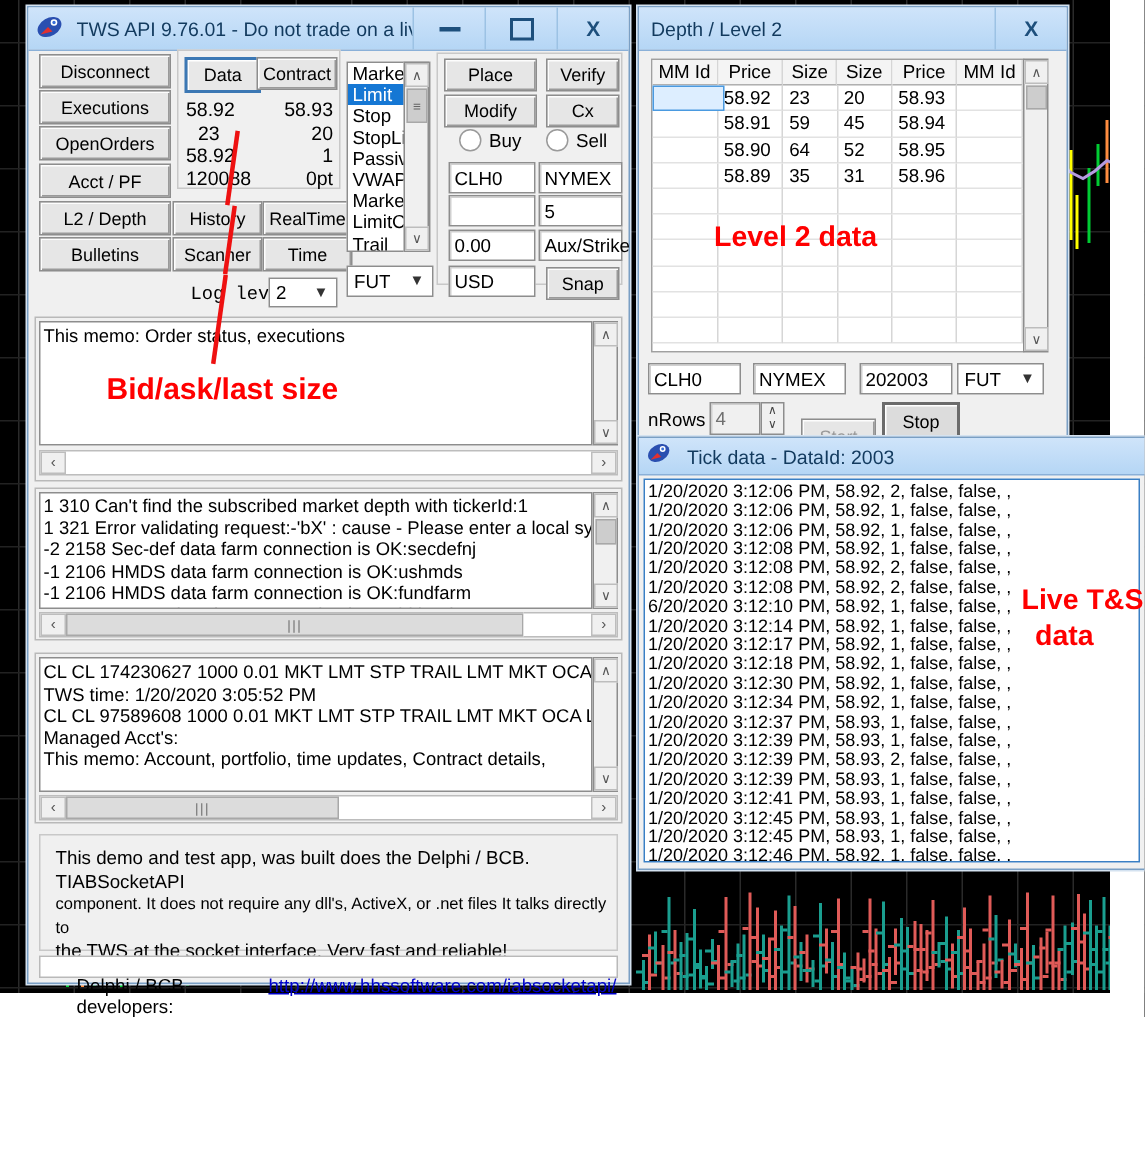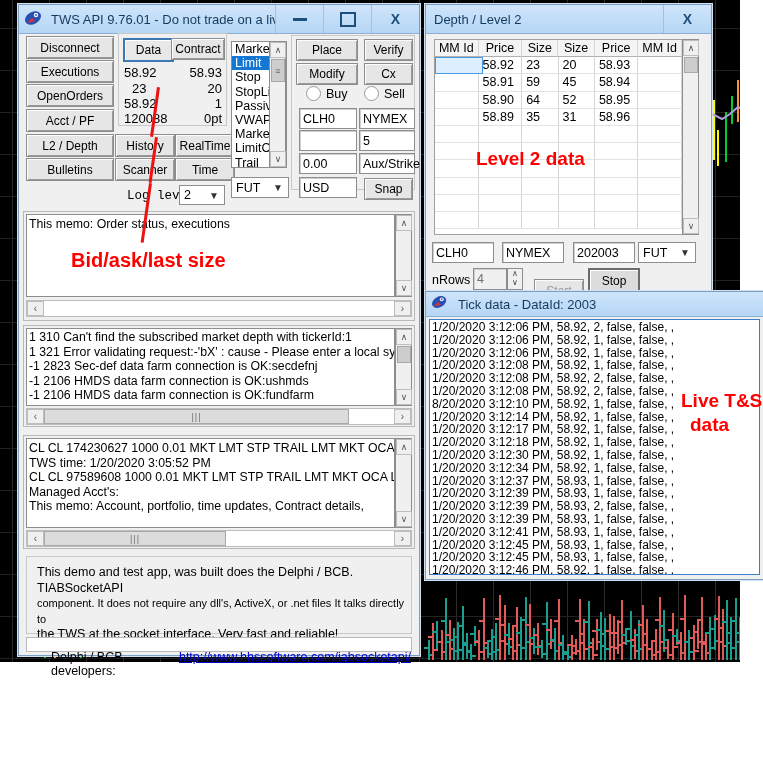--- a/index.html
+++ b/index.html
@@ -556,21 +556,21 @@
       <div class="ar">‹</div>
       <div style="flex:1;background:#ffffff;height:15px;border-top:1px solid #bdbdbd;border-bottom:1px solid #bdbdbd;"></div>
       <div class="ar">›</div>
     </div>
 
     <div class="memo-outer" style="left:4px;top:320px;width:392px;height:102px;"></div>
     <div class="memo" style="left:7px;top:323px;width:369px;height:78px;">
       <div id="memo2-lines" style="padding-top:1px;">
           <div class="ln">1 310 Can't find the subscribed market depth with tickerId:1</div>
           <div class="ln">1 321 Error validating request:-'bX' : cause - Please enter a local symbol or an</div>
-          <div class="ln">-1 2823 Sec-def data farm connection is OK:secdefnj</div>
+          <div class="ln">-2 2158 Sec-def data farm connection is OK:secdefnj</div>
           <div class="ln">-1 2106 HMDS data farm connection is OK:ushmds</div>
           <div class="ln">-1 2106 HMDS data farm connection is OK:fundfarm</div>
           <div class="ln">-1 2106 HMDS data farm connection is OK:hkhmds</div>
         </div>
     </div>
     <div class="vsb" style="left:376px;top:323px;width:17px;height:78px;border:1px solid #8d8d8d;box-sizing:border-box;">
       <div class="ar" style="top:0;">∧</div>
       <div class="thumb" style="top:17px;height:17px;"></div>
       <div class="ar" style="bottom:0;">∨</div>
     </div>
@@ -775,21 +775,21 @@
       <div class="tl-text">Tick data - DataId: 2003</div>
     </div>
     <div class="memo" style="left:3px;top:27px;width:331px;height:256px;border:1px solid #3a7fc4;">
       <div id="tick-lines" style="padding-top:1px;">
           <div class="ln" style="line-height: 12.8px; font-size: 12px;">1/20/2020 3:12:06 PM, 58.92, 2, false, false, ,</div>
           <div class="ln" style="line-height: 12.8px; font-size: 12px;">1/20/2020 3:12:06 PM, 58.92, 1, false, false, ,</div>
           <div class="ln" style="line-height: 12.8px; font-size: 12px;">1/20/2020 3:12:06 PM, 58.92, 1, false, false, ,</div>
           <div class="ln" style="line-height: 12.8px; font-size: 12px;">1/20/2020 3:12:08 PM, 58.92, 1, false, false, ,</div>
           <div class="ln" style="line-height: 12.8px; font-size: 12px;">1/20/2020 3:12:08 PM, 58.92, 2, false, false, ,</div>
           <div class="ln" style="line-height: 12.8px; font-size: 12px;">1/20/2020 3:12:08 PM, 58.92, 2, false, false, ,</div>
-          <div class="ln" style="line-height: 12.8px; font-size: 12px;">8/20/2020 3:12:10 PM, 58.92, 1, false, false, ,</div>
+          <div class="ln" style="line-height: 12.8px; font-size: 12px;">6/20/2020 3:12:10 PM, 58.92, 1, false, false, ,</div>
           <div class="ln" style="line-height: 12.8px; font-size: 12px;">1/20/2020 3:12:14 PM, 58.92, 1, false, false, ,</div>
           <div class="ln" style="line-height: 12.8px; font-size: 12px;">1/20/2020 3:12:17 PM, 58.92, 1, false, false, ,</div>
           <div class="ln" style="line-height: 12.8px; font-size: 12px;">1/20/2020 3:12:18 PM, 58.92, 1, false, false, ,</div>
           <div class="ln" style="line-height: 12.8px; font-size: 12px;">1/20/2020 3:12:30 PM, 58.92, 1, false, false, ,</div>
           <div class="ln" style="line-height: 12.8px; font-size: 12px;">1/20/2020 3:12:34 PM, 58.92, 1, false, false, ,</div>
           <div class="ln" style="line-height: 12.8px; font-size: 12px;">1/20/2020 3:12:37 PM, 58.93, 1, false, false, ,</div>
           <div class="ln" style="line-height: 12.8px; font-size: 12px;">1/20/2020 3:12:39 PM, 58.93, 1, false, false, ,</div>
           <div class="ln" style="line-height: 12.8px; font-size: 12px;">1/20/2020 3:12:39 PM, 58.93, 2, false, false, ,</div>
           <div class="ln" style="line-height: 12.8px; font-size: 12px;">1/20/2020 3:12:39 PM, 58.93, 1, false, false, ,</div>
           <div class="ln" style="line-height: 12.8px; font-size: 12px;">1/20/2020 3:12:41 PM, 58.93, 1, false, false, ,</div>

